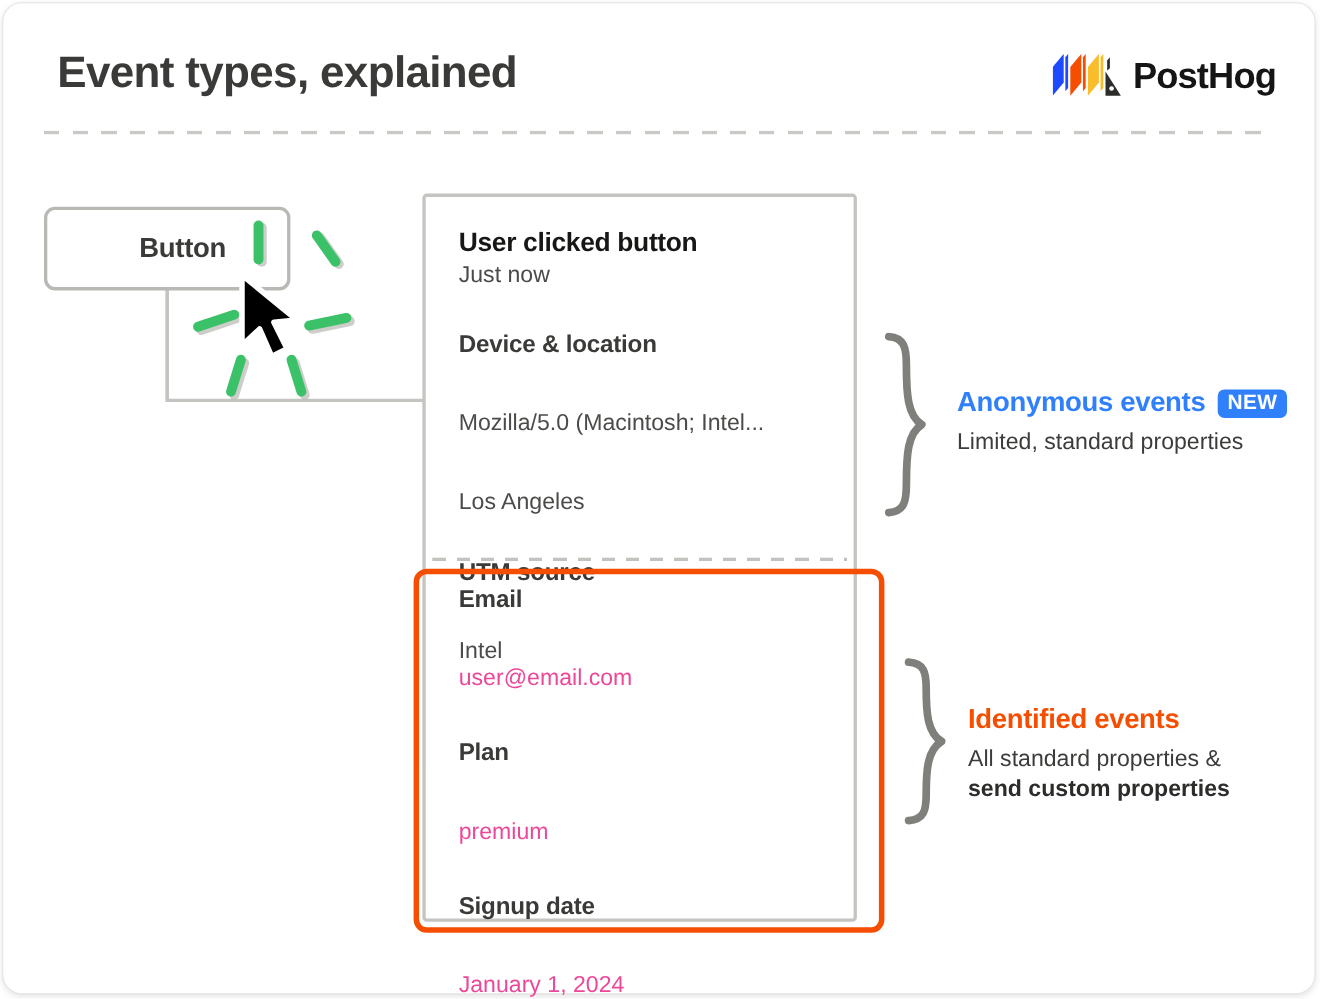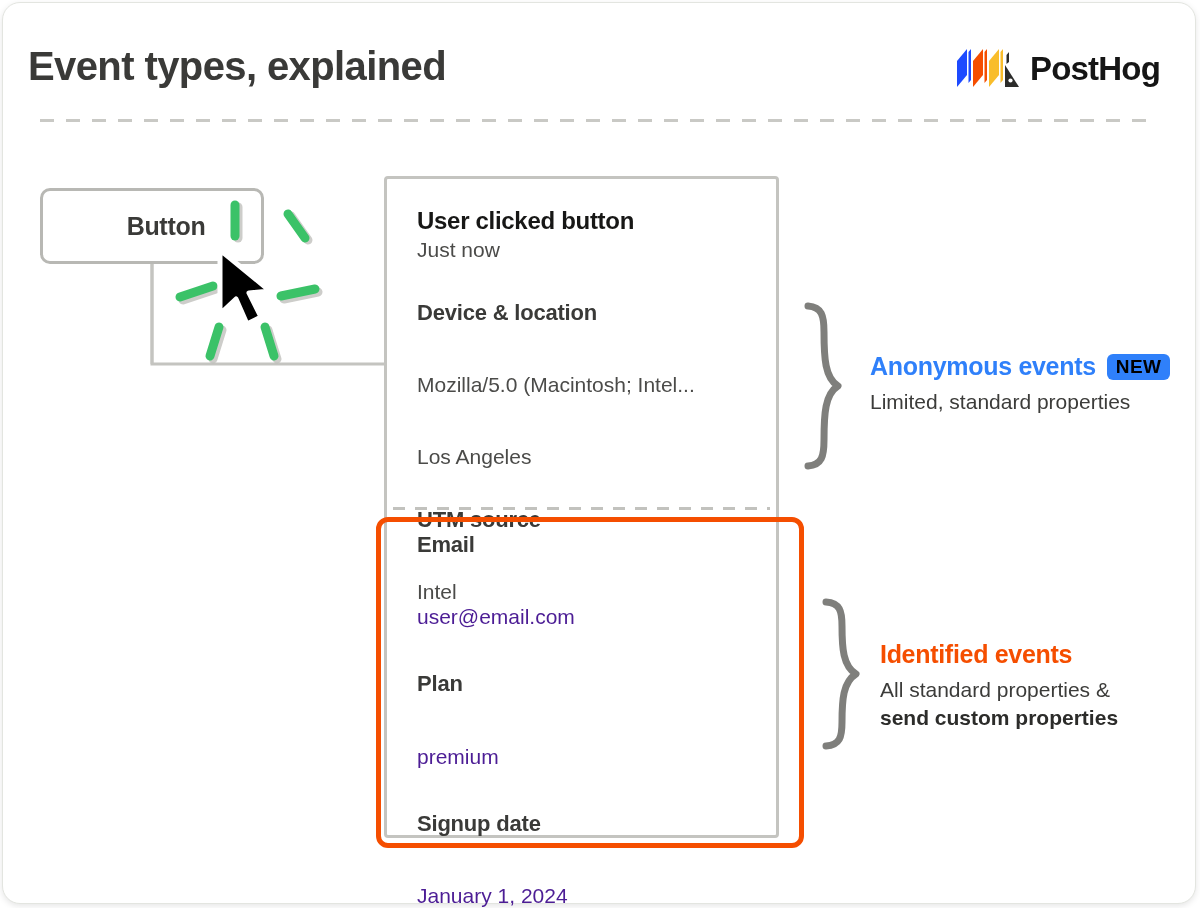--- a/index.html
+++ b/index.html
@@ -30,21 +30,21 @@
     background: #ffffff;
     border-radius: 18px;
     border: 1px solid #e3e5e0;
     box-shadow: 0 2px 6px rgba(0,0,0,0.10);
     box-sizing: border-box;
   }
 
   
   #page-title {
     position: absolute;
-    left: 28px;
+    left: 52px;
     top: 44px;
     font-size: 40px;
     font-weight: 800;
     letter-spacing: -0.6px;
     color: #3a3a38;
     white-space: nowrap;
   }
 
   #logo-wrap {
     position: absolute;
@@ -126,21 +126,21 @@
     line-height: 1.28;
   }
   .prop-val {
     font-size: 21px;
     font-weight: 400;
     color: #4b4b49;
     line-height: 1.3;
     white-space: nowrap;
     margin-top: 44px;
   }
-  .prop-val.green { color: #4c1d95; }
+  .prop-val.green { color: #ec4899; }
   .prop-val.sub { margin-top: 1px; }
 
   .evt-title {
     font-size: 24px;
     font-weight: 800;
     color: #171716;
     letter-spacing: -0.3px;
   }
 
   #card-divider {
@@ -183,21 +183,21 @@
   .annot-title {
     font-size: 25px;
     font-weight: 800;
     letter-spacing: -0.3px;
   }
   .annot-title.blue   { color: #2f80fa; }
   .annot-title.orange { color: #f54e00; }
 
   #new-badge {
     background: #2f80fa;
-    color: #000000;
+    color: #ffffff;
     font-size: 19px;
     font-weight: 800;
     letter-spacing: 0.4px;
     padding: 3px 9px 4px 9px;
     border-radius: 6px;
     line-height: 1;
   }
 
   .annot-sub {
     margin-top: 7px;

